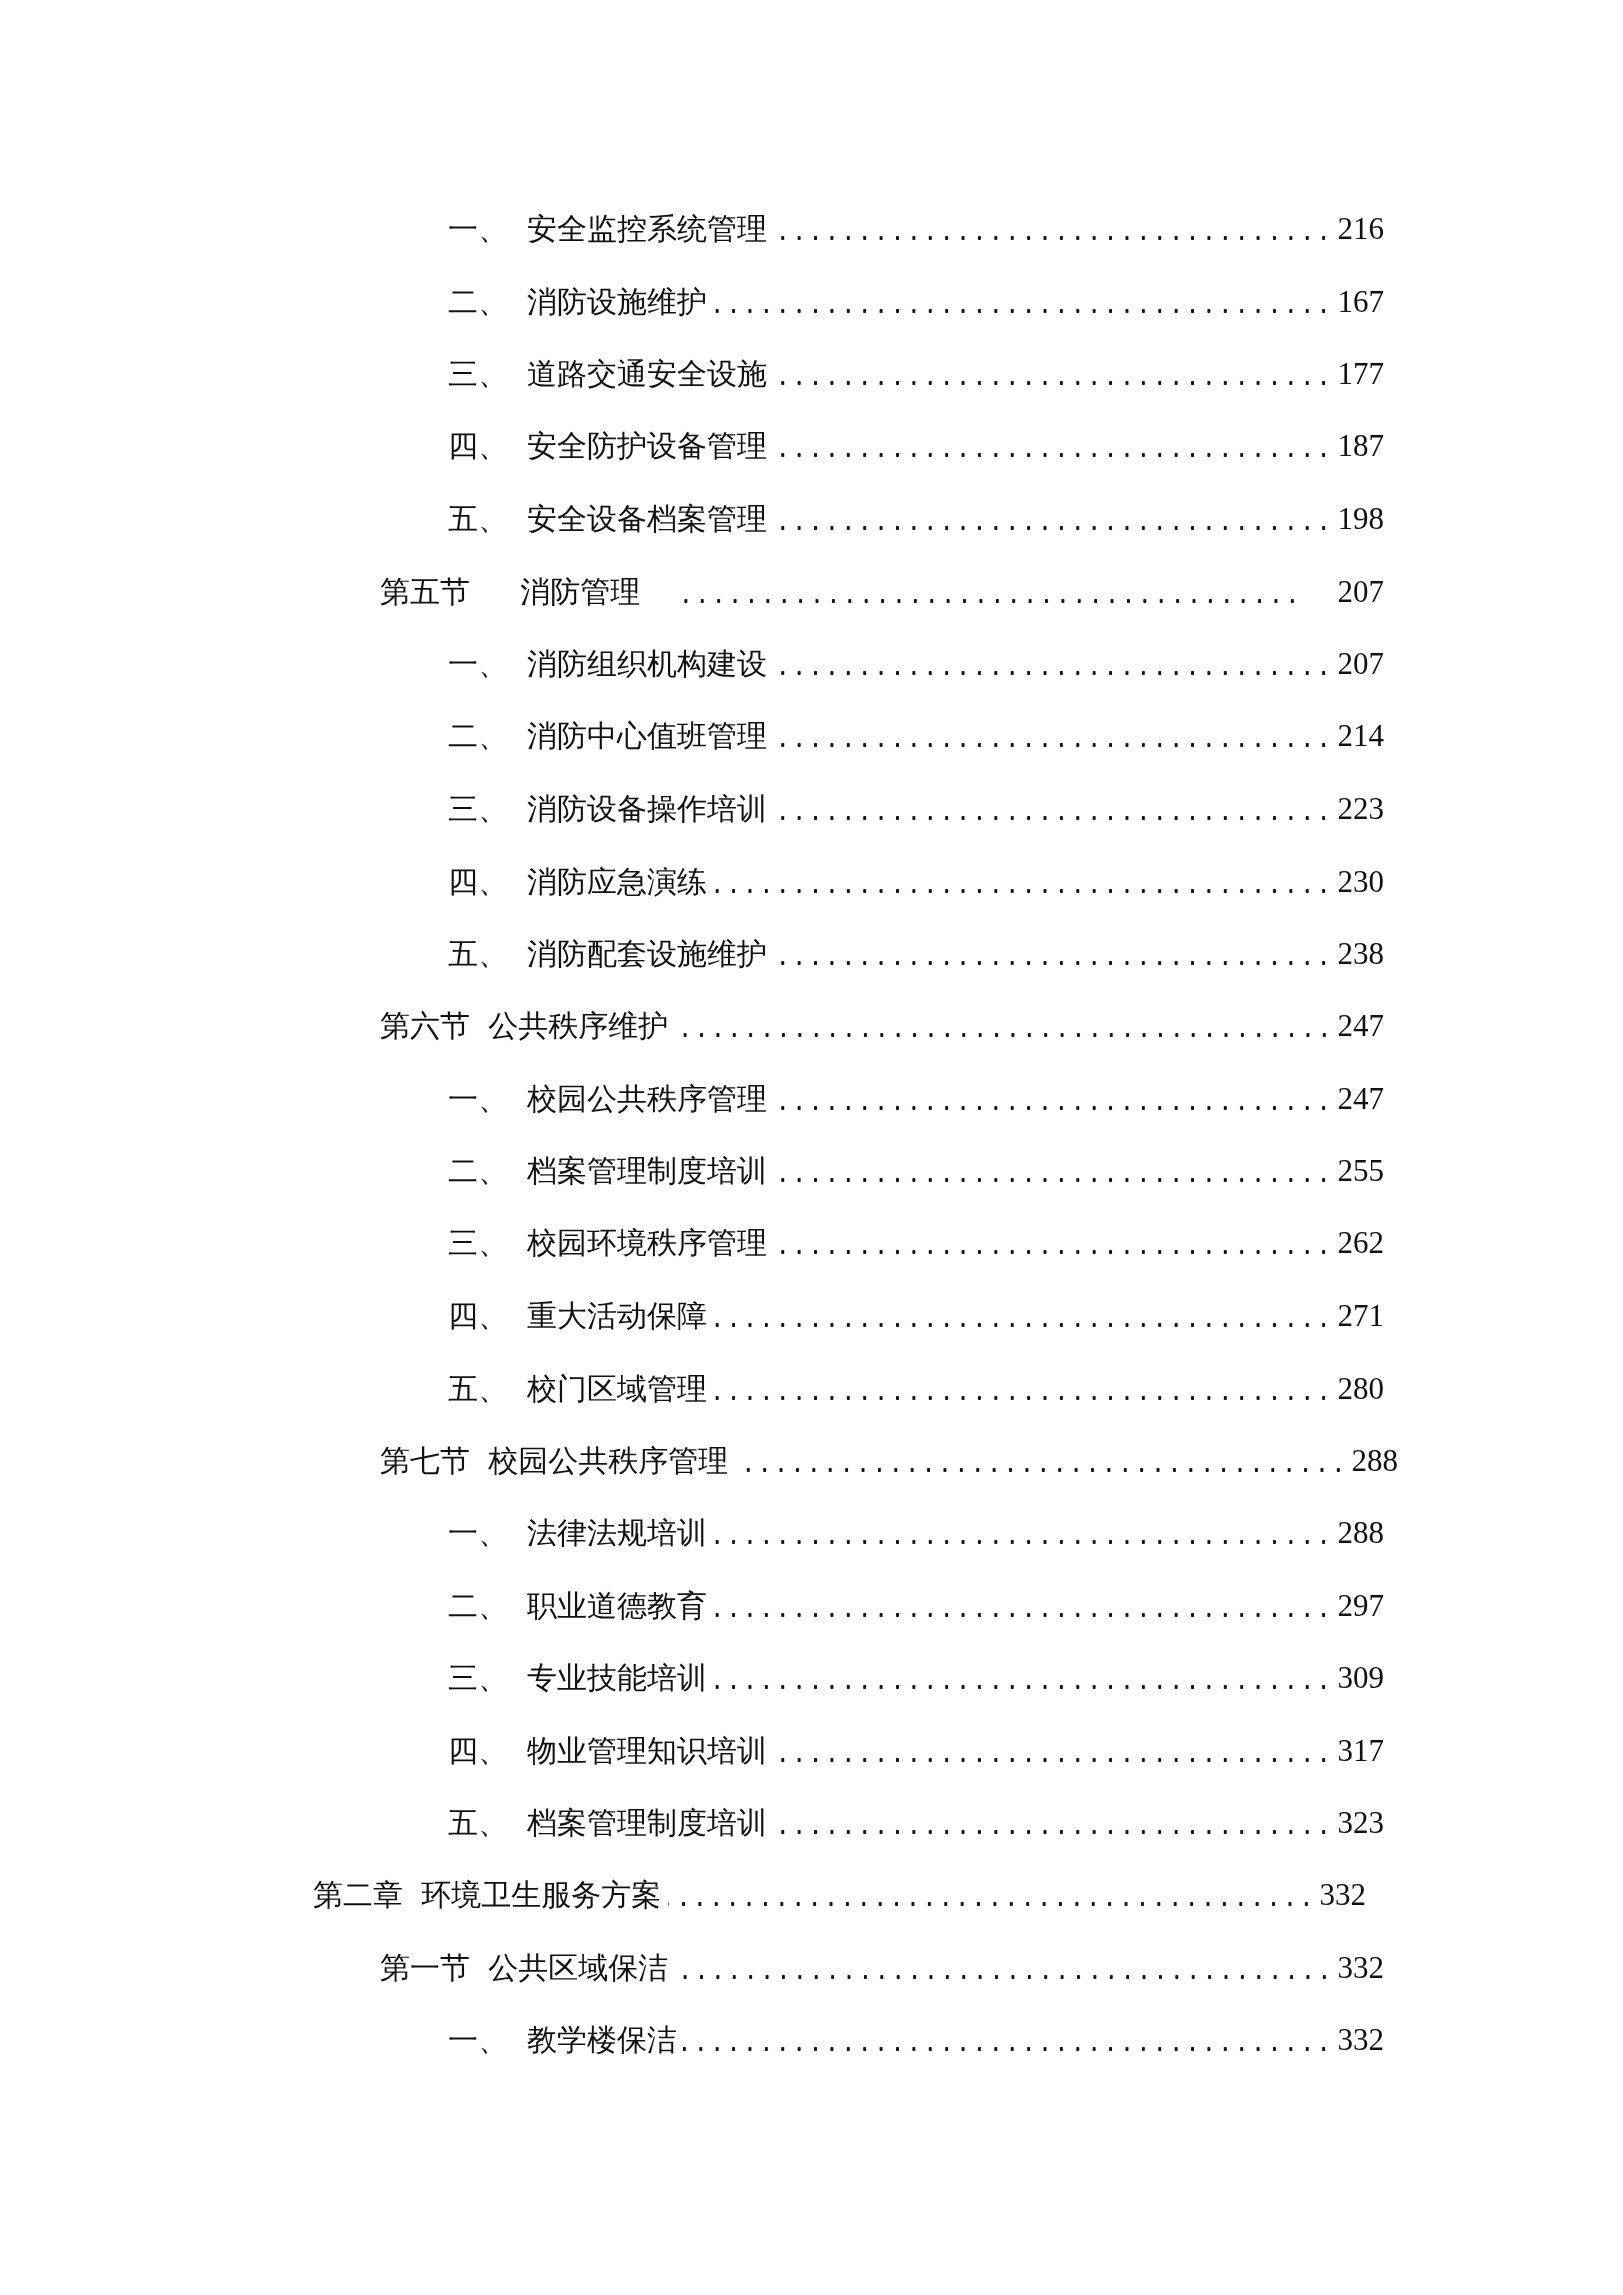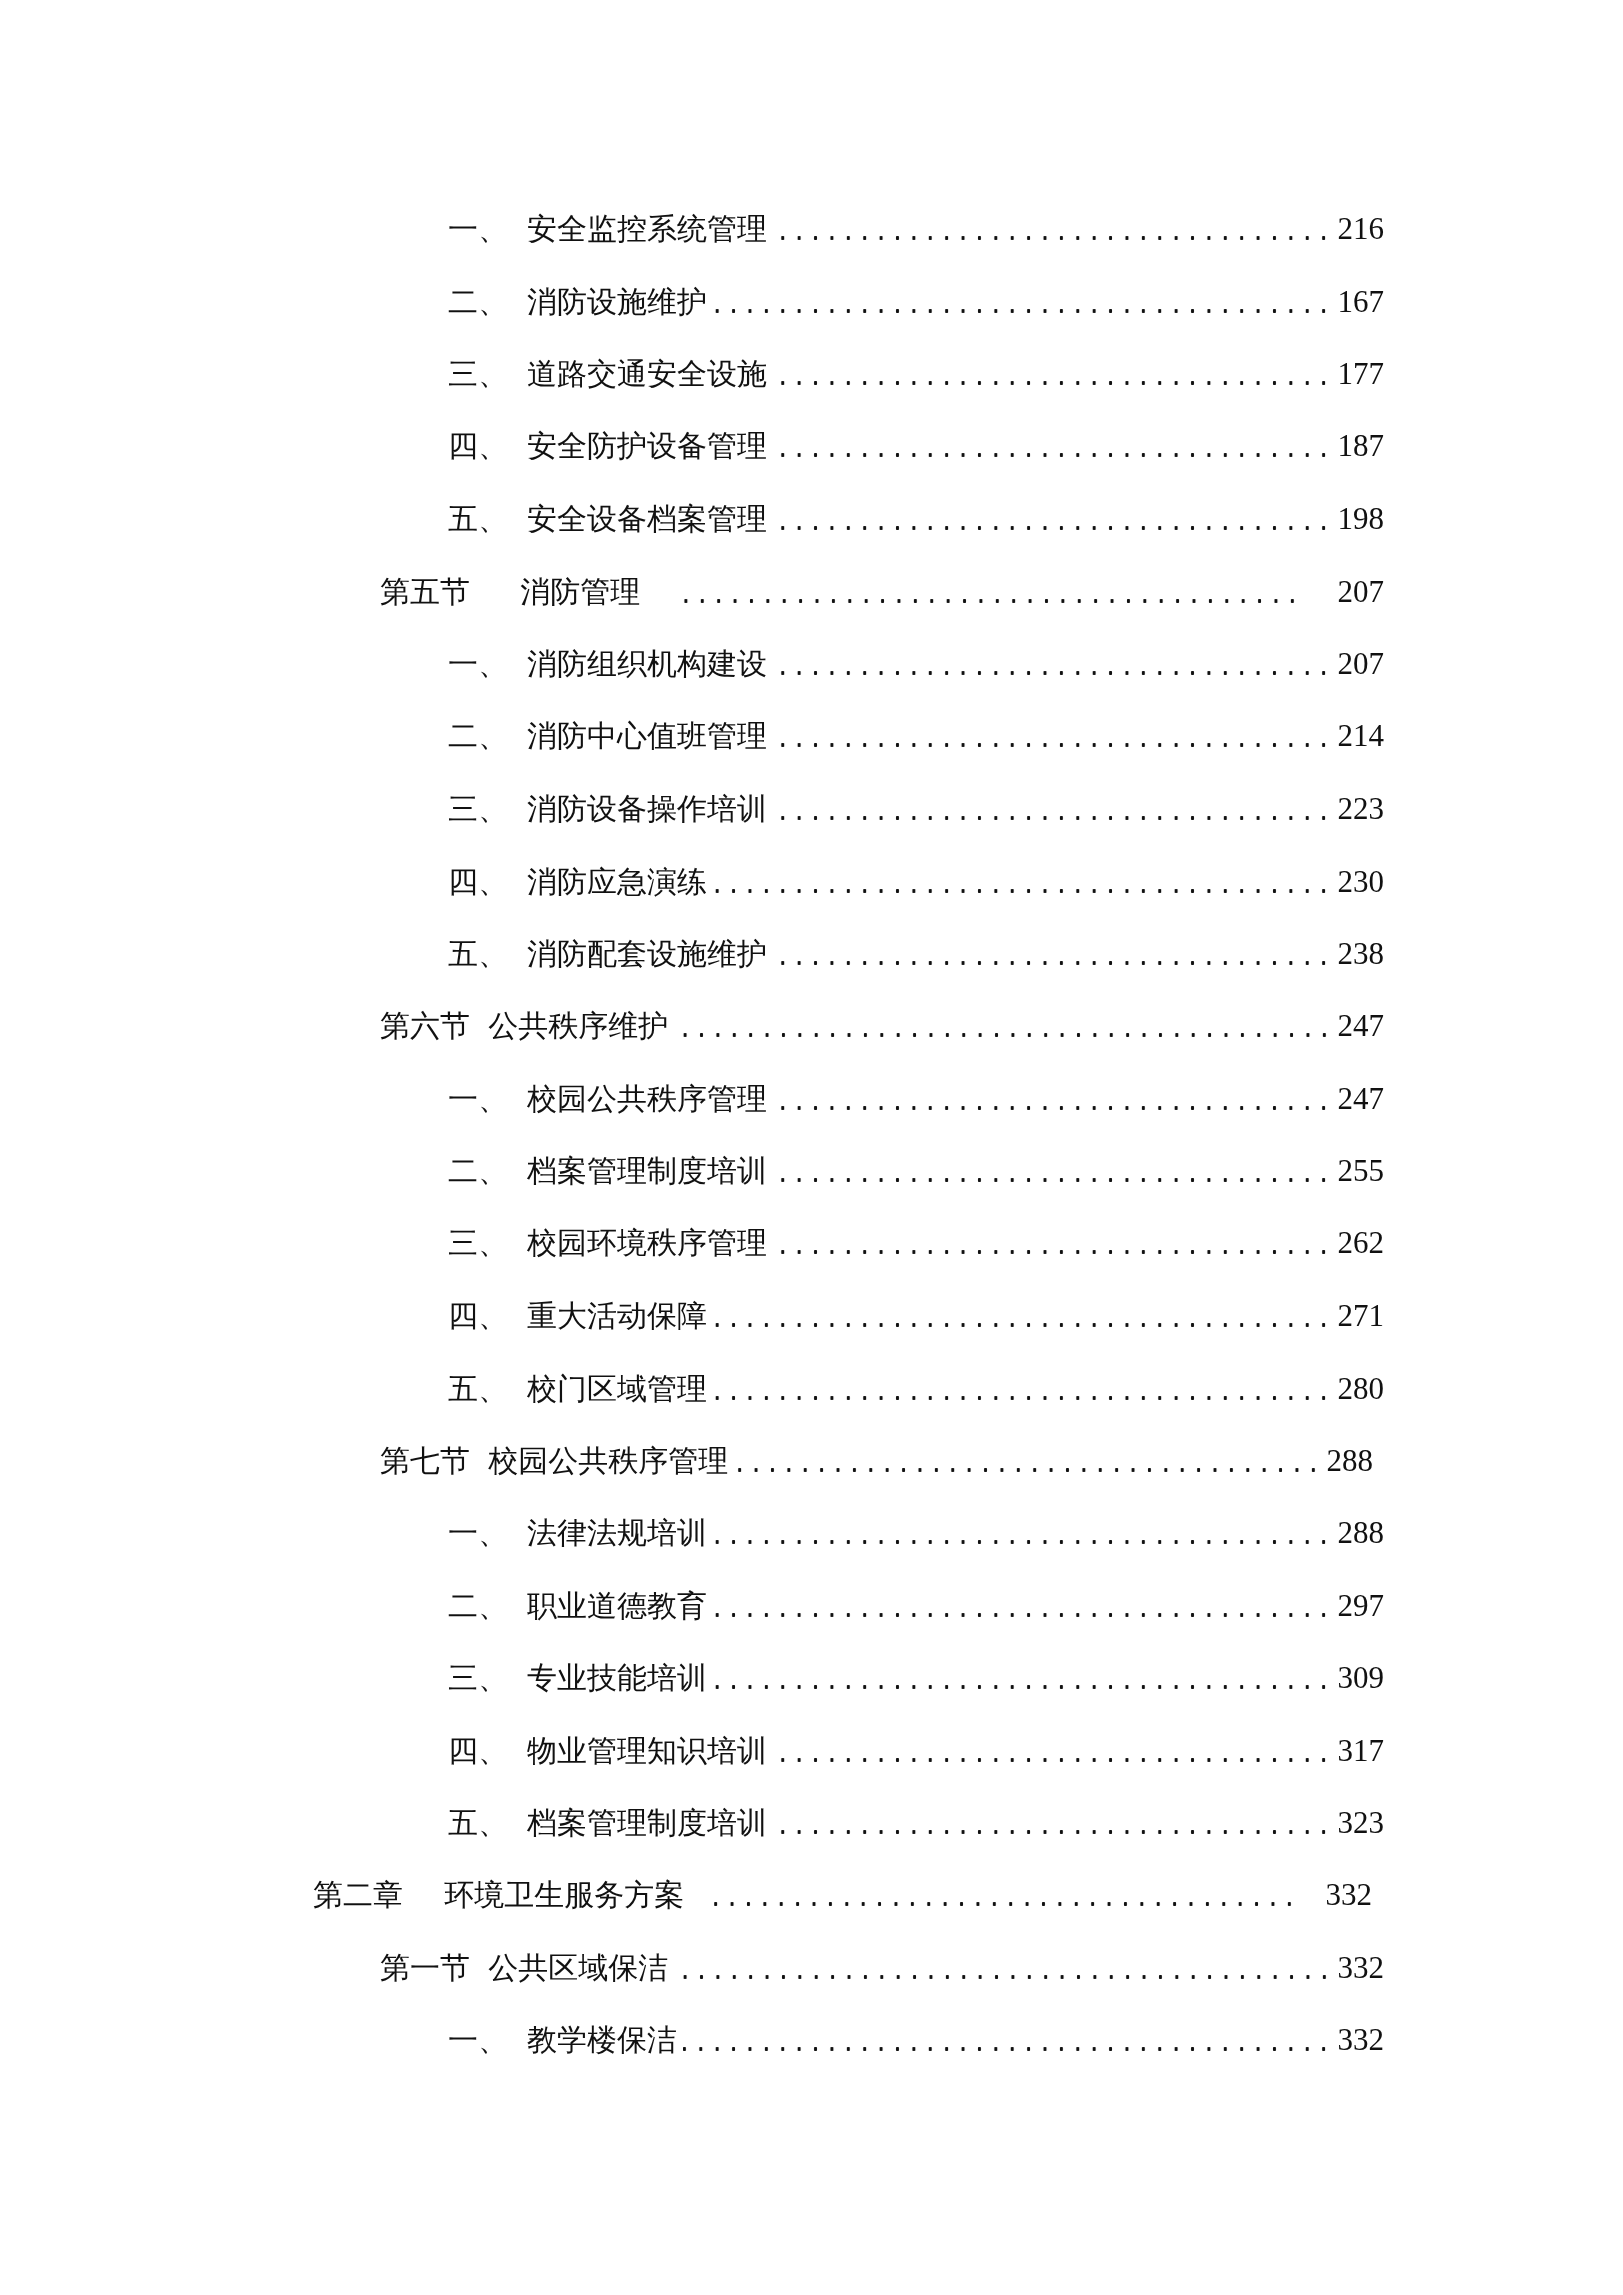--- a/index.html
+++ b/index.html
@@ -187,21 +187,21 @@
     <span class="page">271</span>
   </div>
 
   <div class="toc-row level-3" style="left:448px; right:239px; top:1366px;">
     <span class="num">五、</span>
     <span class="title">校门区域管理</span>
     <span class="leader"></span>
     <span class="page">280</span>
   </div>
 
-  <div class="toc-row level-2" style="left:380px; right:250px; top:1438px;">
+  <div class="toc-row level-2" style="left:380px; right:225px; top:1438px;">
     <span class="num">第七节</span>
     <span class="title">校园公共秩序管理</span>
     <span class="leader"></span>
     <span class="page">288</span>
   </div>
 
   <div class="toc-row level-3" style="left:448px; right:239px; top:1510px;">
     <span class="num">一、</span>
     <span class="title">法律法规培训</span>
     <span class="leader"></span>
@@ -229,21 +229,21 @@
     <span class="page">317</span>
   </div>
 
   <div class="toc-row level-3" style="left:448px; right:239px; top:1800px;">
     <span class="num">五、</span>
     <span class="title">档案管理制度培训</span>
     <span class="leader"></span>
     <span class="page">323</span>
   </div>
 
-  <div class="toc-row level-1" style="left:313px; right:251px; top:1872px;gap:23px;">
+  <div class="toc-row level-1" style="left:313px; right:257px; top:1872px;">
     <span class="num">第二章</span>
     <span class="title">环境卫生服务方案</span>
     <span class="leader"></span>
     <span class="page">332</span>
   </div>
 
   <div class="toc-row level-2" style="left:380px; right:239px; top:1945px;align-items:center;">
     <span class="num">第一节</span>
     <span class="title">公共区域保洁</span>
     <span class="leader"></span>

